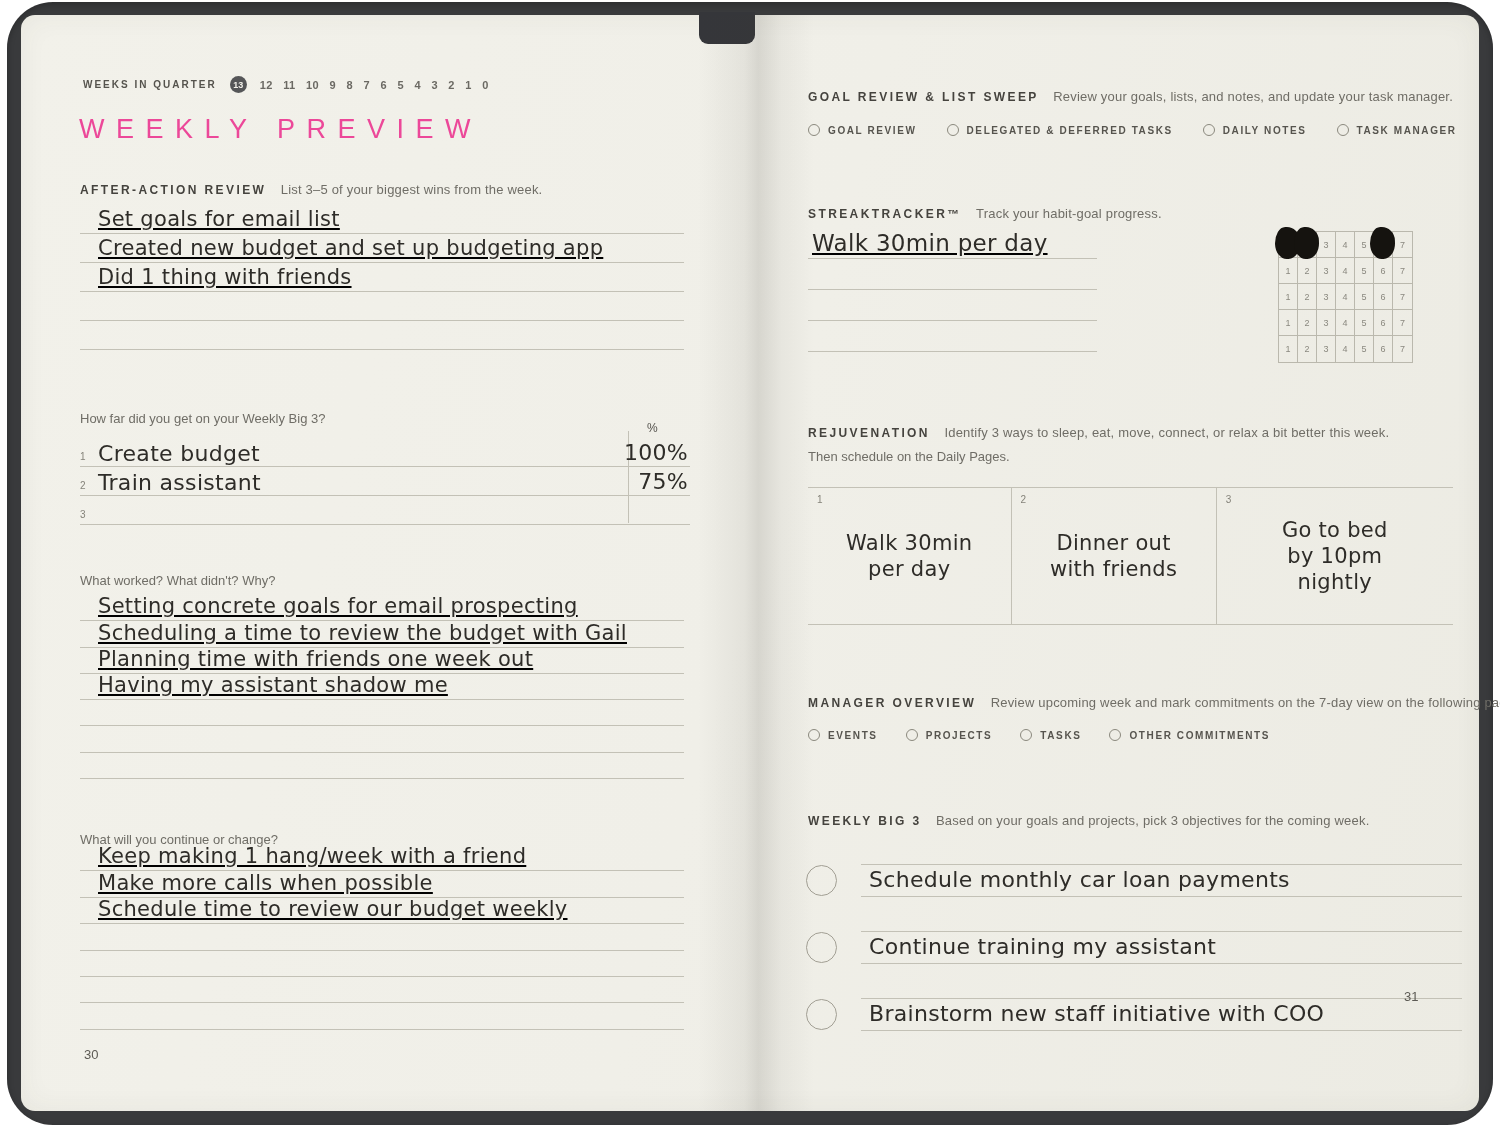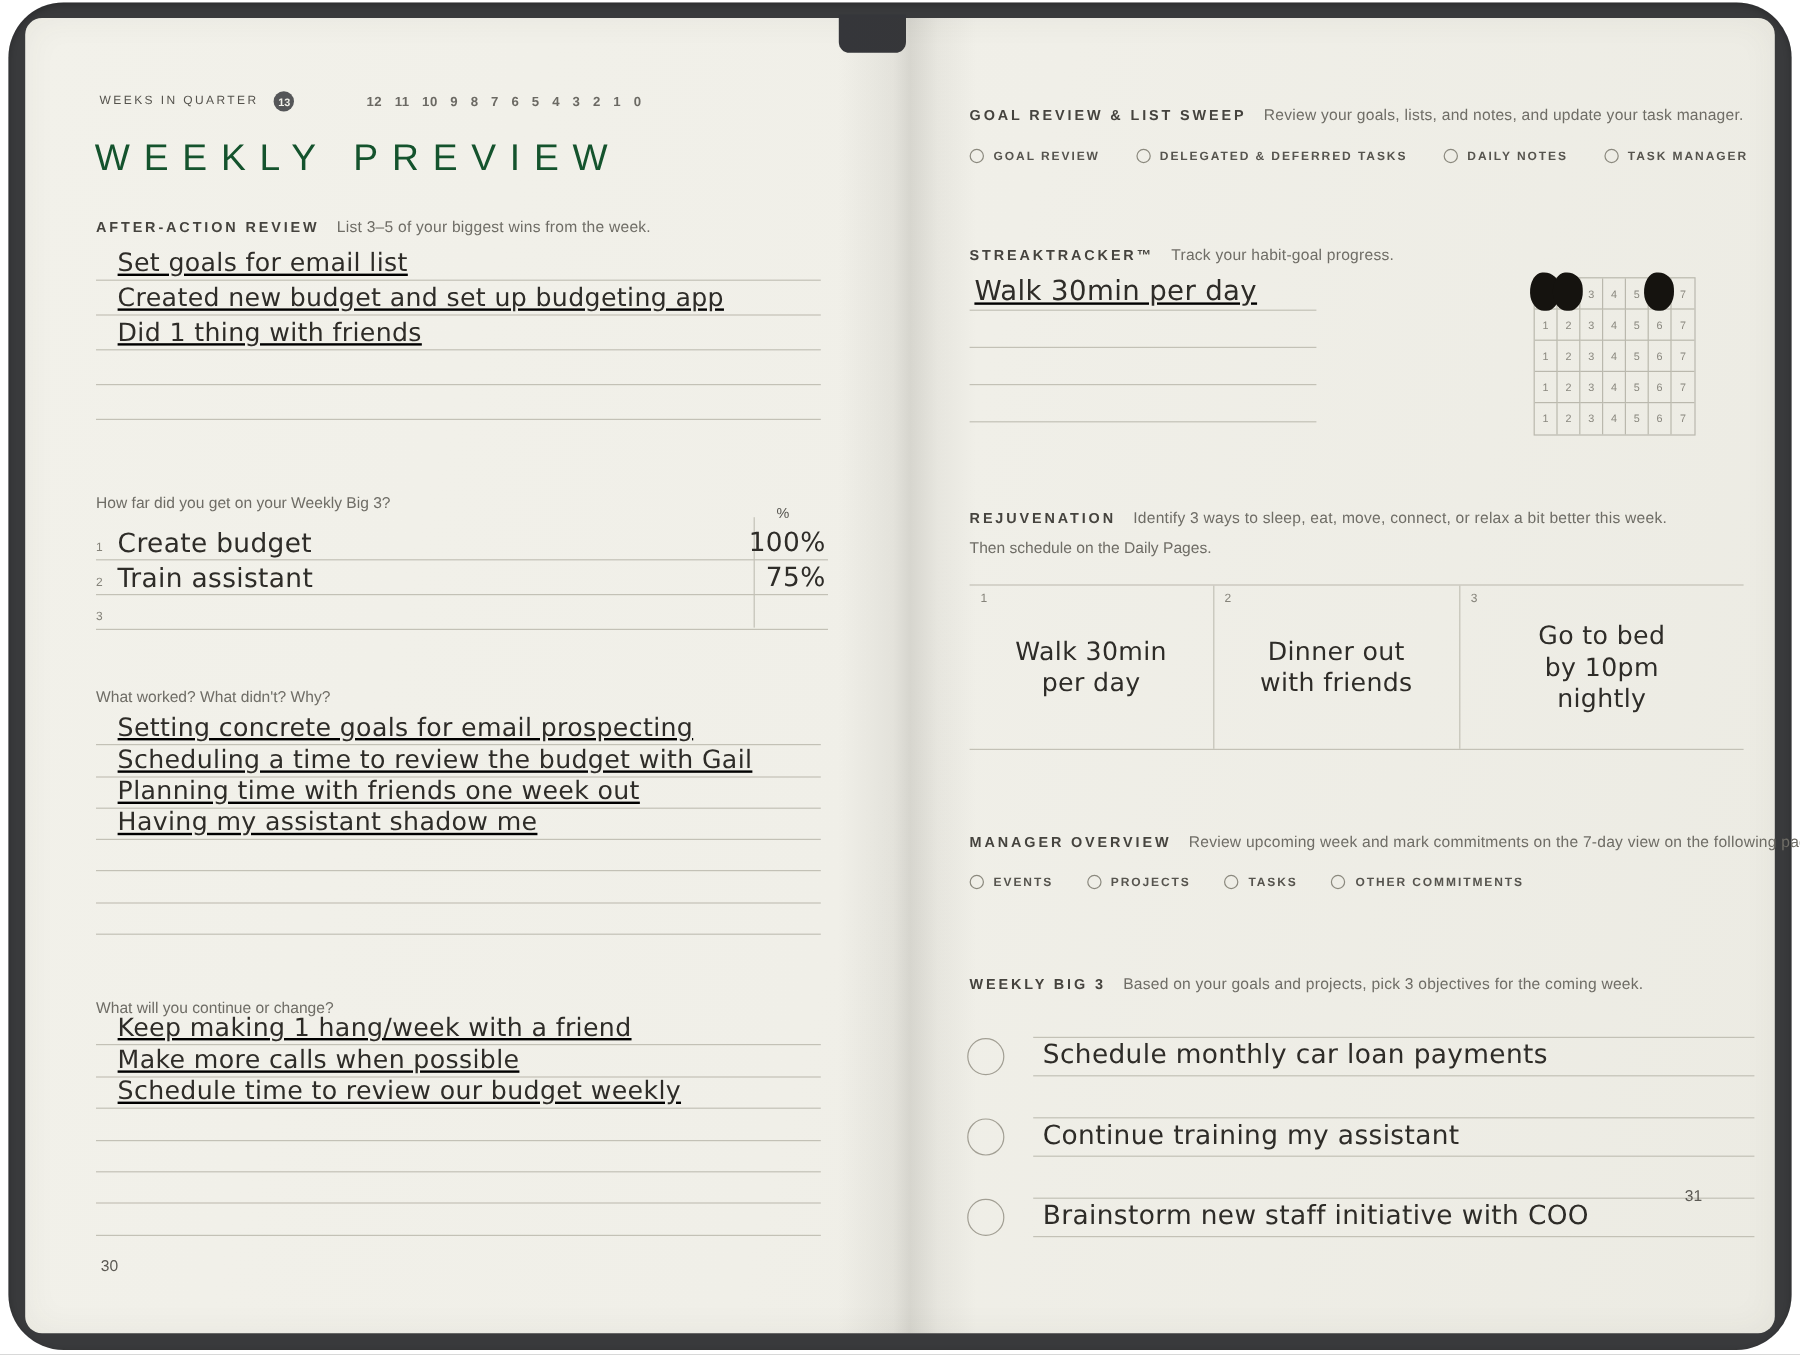--- a/index.html
+++ b/index.html
@@ -37,30 +37,30 @@
   .section-head .h-sub{margin-left:10px;}
   .q-label{position:absolute;font-size:13px;color:#6f6d66;}
   .hw{
     font-family:cursive,"DejaVu Sans",sans-serif;
     color:#2e2c28;font-size:21px;letter-spacing:0.3px;line-height:1.1;
   }
   .page-num{position:absolute;font-size:13px;color:#5c5a54;}
 
   
   .wiq{position:absolute;left:83px;top:76px;display:flex;align-items:center;gap:13px;}
-  .wiq-label{font-size:10px;letter-spacing:2px;font-weight:400;color:#55534d;}
+  .wiq-label{font-size:10px;letter-spacing:2px;font-weight:700;color:#55534d;}
   .wiq-current{
     width:17px;height:17px;border-radius:50%;background:#555658;color:#f2f1ea;
     font-size:9px;font-weight:700;display:flex;align-items:center;justify-content:center;
   }
-  .wiq-nums{font-size:11px;font-weight:600;color:#6b6963;word-spacing:7px;letter-spacing:0.4px;margin-left:47px;}
+  .wiq-nums{font-size:11px;font-weight:600;color:#6b6963;word-spacing:7px;letter-spacing:0.4px;}
 
   .page-title{
-    position:absolute;left:79px;top:114px;font-size:31px;font-weight:500;
-    letter-spacing:11.5px;color:#14532d;text-align:right;
+    position:absolute;left:79px;top:114px;font-size:27px;font-weight:500;
+    letter-spacing:11.5px;color:#ec4899;text-align:right;
   }
 
   
   .lines{position:absolute;}
   .line{
     box-sizing:border-box;border-bottom:1px solid #c3c1b6;
     display:flex;align-items:flex-end;padding:0 0 2px 18px;text-decoration:underline;
   }
   .aar-lines .line{height:29px;}
   .ww-lines .line{height:26.3px;}

